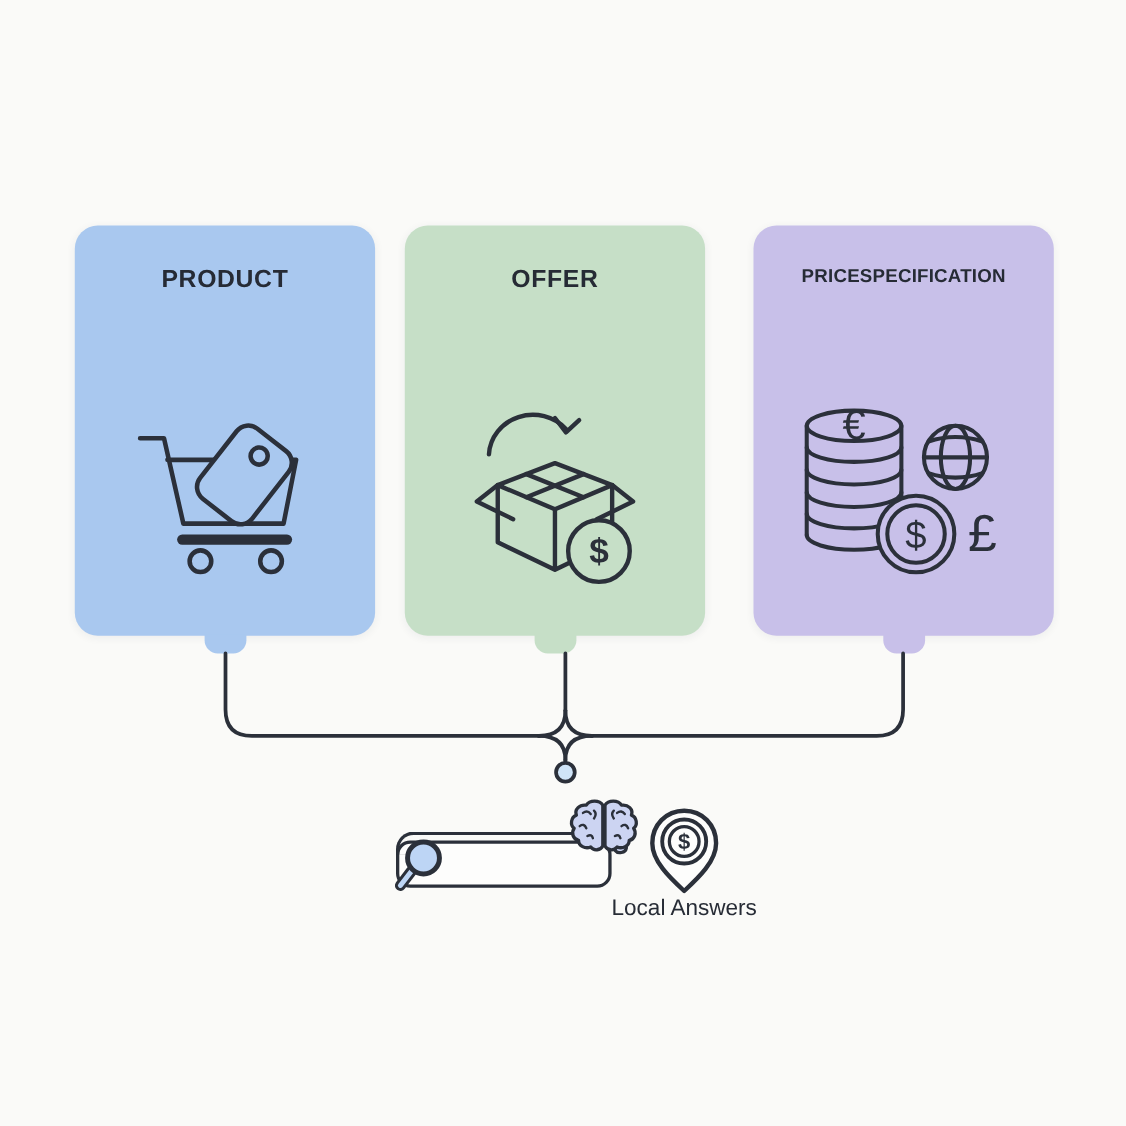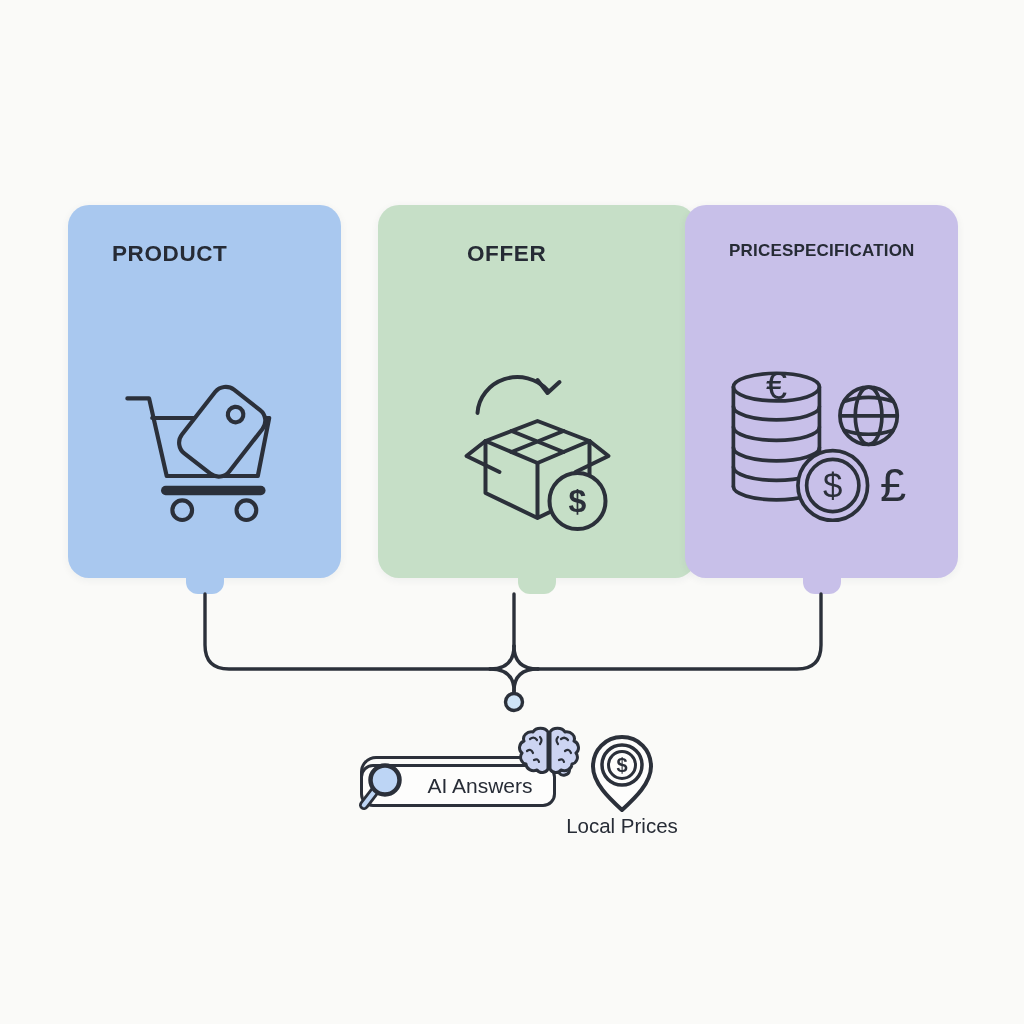--- a/index.html
+++ b/index.html
@@ -14,30 +14,29 @@
 
   
   .card{
     position:absolute;
     top:205px;
     width:273px;height:373px;
     border-radius:21px;
     box-shadow:0 2px 8px rgba(40,44,60,.06);
   }
   .card.c1{left:68px;}
-  .card.c2{left:378px;padding-left:45px;}
+  .card.c2{left:368px;}
   .card.c3{left:685px;}
   .card-title{
     margin-top:36px;
-    text-align:left;
+    text-align:center;
     font-size:22.5px;
     font-weight:700;
     letter-spacing:.6px;
     color:#262b35;
-    margin-left:44px;
   }
   .card.c3 .card-title{font-size:17px;letter-spacing:.2px;}
   .card-icon-wrap{
     position:absolute;
     left:0;right:0;top:108px;bottom:0;
     display:flex;align-items:center;justify-content:center;
   }
   .card-tab{
     position:absolute;
     left:50%;top:100%;
@@ -190,21 +189,20 @@
   </svg>
 
   <div class="search-bar">
     <svg class="magnifier" width="54" height="58" viewBox="0 0 54 58">
       <g class="lineart">
         <path d="M 17 32 L 7 45" stroke-width="10"></path>
         <path d="M 17 32 L 7 45" stroke="#bdd5f5" stroke-width="4.5"></path>
         <circle cx="28" cy="20" r="14.5" stroke-width="4.5" fill="#bdd5f5"></circle>
       </g>
     </svg>
-    <span class="search-label">AI Answers</span>
   </div>
 
   <svg class="brain" width="64" height="56" viewBox="0 0 64 56">
     <g class="lineart" stroke-width="3">
 
       <path d="M 50 39 C 54 44 53 49 48 50 C 43 51 40 47 43 43" fill="#ccd4f2"></path>
 
       <path d="M 31 7 C 28 2 19 2 16 7 C 10 6 5 11 7 16 C 2 18 1 25 5 28 C 2 32 4 38 9 39 C 9 44 15 47 20 45 C 23 49 29 48 31 44 Z" fill="#ccd4f2"></path>
 
       <path d="M 33 7 C 36 2 45 2 48 7 C 54 6 59 11 57 16 C 62 18 63 25 59 28 C 62 32 60 38 55 39 C 55 44 49 47 44 45 C 41 49 35 48 33 44 Z" fill="#ccd4f2"></path>
@@ -224,16 +222,16 @@
 
   <div>
     <svg class="pin" width="68" height="84" viewBox="0 0 68 84">
       <g class="lineart">
         <path d="M 34 5 C 17.5 5 5 18 5 34.5 C 5 51 21 66 34 78 C 47 66 63 51 63 34.5 C 63 18 50.5 5 34 5 Z" stroke-width="4" fill="#fdfdfc"></path>
         <circle cx="34" cy="33" r="20" stroke-width="3.5"></circle>
         <circle cx="34" cy="33" r="13.5" stroke-width="3"></circle>
         <text class="icon-glyph" x="34" y="40" font-size="20" font-weight="600" text-anchor="middle">$</text>
       </g>
     </svg>
-    <div class="local-prices-label">Local Prices</div>
+    <div class="local-prices-label">Local Answers</div>
   </div>
 
 </div>
 
 </body></html>

